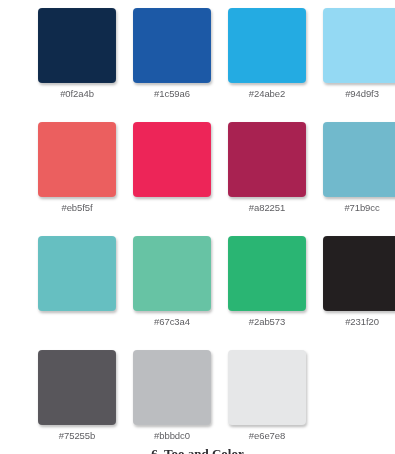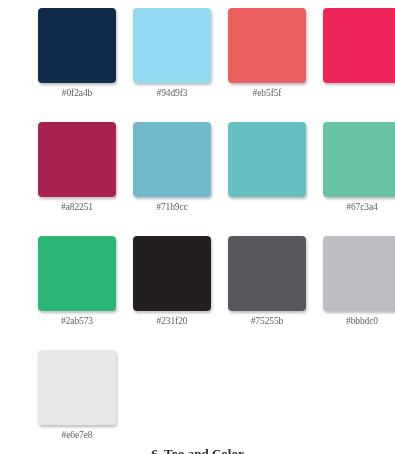--- a/index.html
+++ b/index.html
@@ -61,21 +61,21 @@
     box-shadow: inset 0 0 2px rgba(255, 255, 255, 0.35);
     pointer-events: none;
   }
 
   .swatch-label {
     position: absolute;
     left: 0;
     top: 80px;
     width: 78px;
     text-align: center;
-    font-family: Liberation Serif, serif;
+    font-family: Liberation Sans, sans-serif;
     font-size: 9.5px;
     line-height: 11px;
     color: #5e5e62;
     letter-spacing: -0.1px;
     filter: blur(0.38px);
     -webkit-font-smoothing: antialiased;
   }
 
   .figure-caption {
     position: absolute;
@@ -97,20 +97,28 @@
 </head>
 <body>
 
 <div id="palette-figure">
 
   <div class="swatch-grid">
 
     <div class="swatch-cell">
       <div class="swatch-chip" style="background: rgb(15, 42, 75);"></div>
       <div class="swatch-label">#0f2a4b</div>
+    </div>
+    <div class="swatch-cell">
+      <div class="swatch-chip" style="background: rgb(28, 89, 166);"></div>
+      <div class="swatch-label">#1c59a6</div>
+    </div>
+    <div class="swatch-cell">
+      <div class="swatch-chip" style="background: rgb(36, 171, 226);"></div>
+      <div class="swatch-label">#24abe2</div>
     </div>
     <div class="swatch-cell">
       <div class="swatch-chip" style="background: rgb(148, 217, 243);"></div>
       <div class="swatch-label">#94d9f3</div>
     </div>
 
     <div class="swatch-cell">
       <div class="swatch-chip" style="background: rgb(235, 95, 95);"></div>
       <div class="swatch-label">#eb5f5f</div>
     </div>

